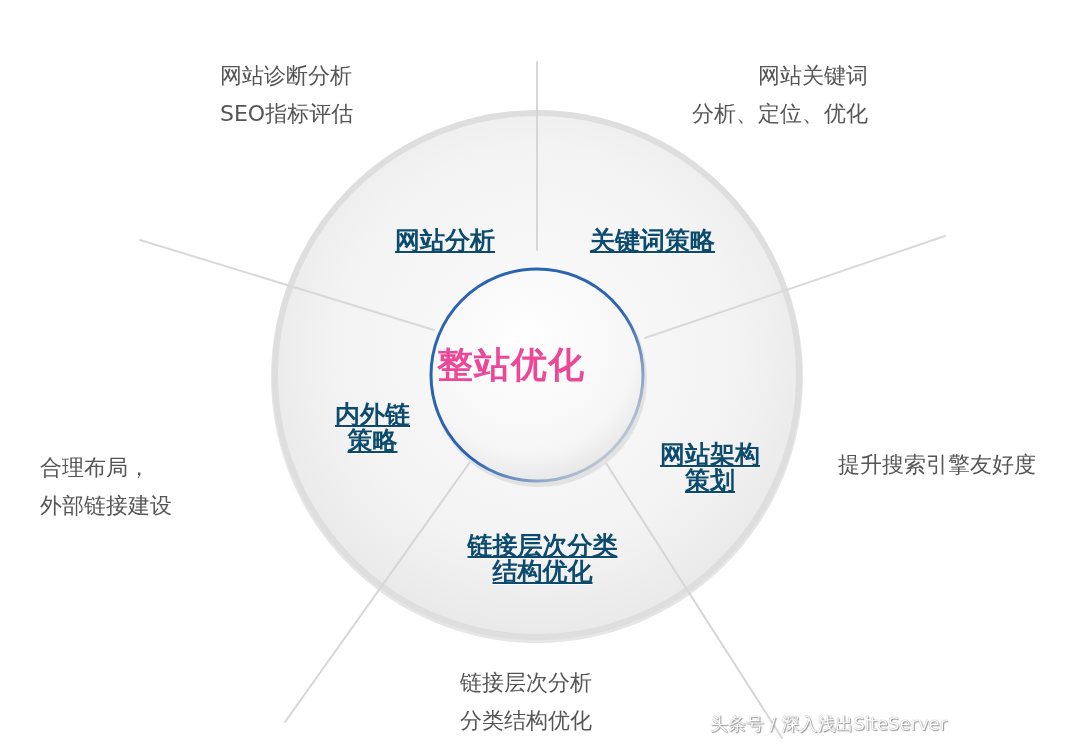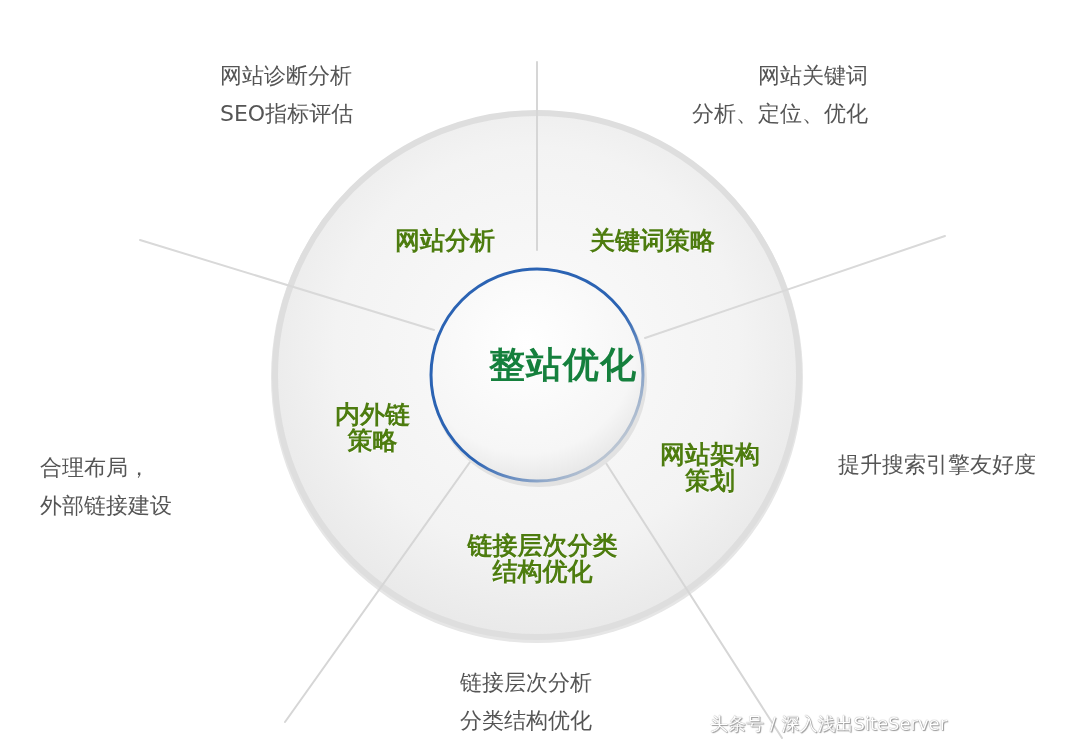--- a/index.html
+++ b/index.html
@@ -1,24 +1,24 @@
 <!DOCTYPE html>
 <html><head>
 <meta charset="utf-8">
 <style>
   html, body { margin:0; padding:0; background:#ffffff; }
   body { width:1090px; height:752px; position:relative; overflow:hidden;
          font-family:"DejaVu Sans","Liberation Sans",sans-serif; }
   svg.wheel { position:absolute; left:0; top:0; }
   .desc { position:absolute; color:#555555; font-size:22px; line-height:38px; white-space:nowrap; }
   .desc div { height:38px; }
-  .seg { position:absolute; color:#4d7c0f; font-weight:bold; font-size:25px; line-height:26px;
-         text-align:center; white-space:nowrap; text-shadow:0 1px 0 rgba(255,255,255,0.8); }
-  .center-title { position:absolute; left:437px; top:345px; width:200px; text-align:right;
-         color:#15803d; font-weight:bold; font-size:36px; line-height:40px; letter-spacing:1px; }
+  .seg { position:absolute; color:#0c4a6e; font-weight:bold; font-size:25px; line-height:26px;
+         text-align:center; white-space:nowrap; text-shadow:0 1px 0 rgba(255,255,255,0.8);text-decoration:underline; }
+  .center-title { position:absolute; left:437px; top:345px; width:200px; text-align:left;
+         color:#ec4899; font-weight:bold; font-size:36px; line-height:40px; letter-spacing:1px; }
   .watermark { position:absolute; left:710px; top:712px; font-size:18px; color:#ffffff;
          text-shadow:0 0 1px #777, 1px 1px 1px #999; white-space:nowrap; }
 </style>
 </head>
 <body>
 
 <svg class="wheel" width="1090" height="752" viewBox="0 0 1090 752">
   <defs>
     <radialGradient id="ringFill" cx="50%" cy="45%" r="55%">
       <stop offset="0%" stop-color="#fbfbfb"></stop>

